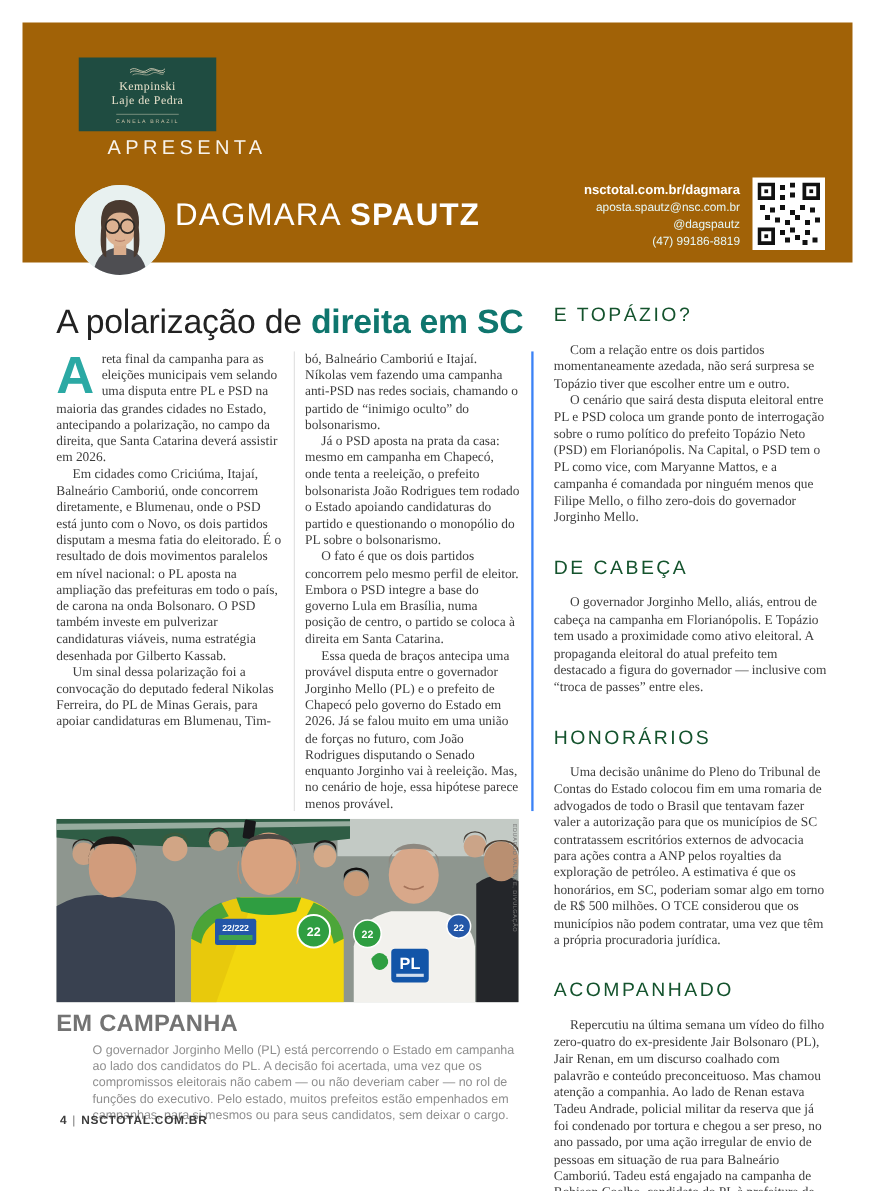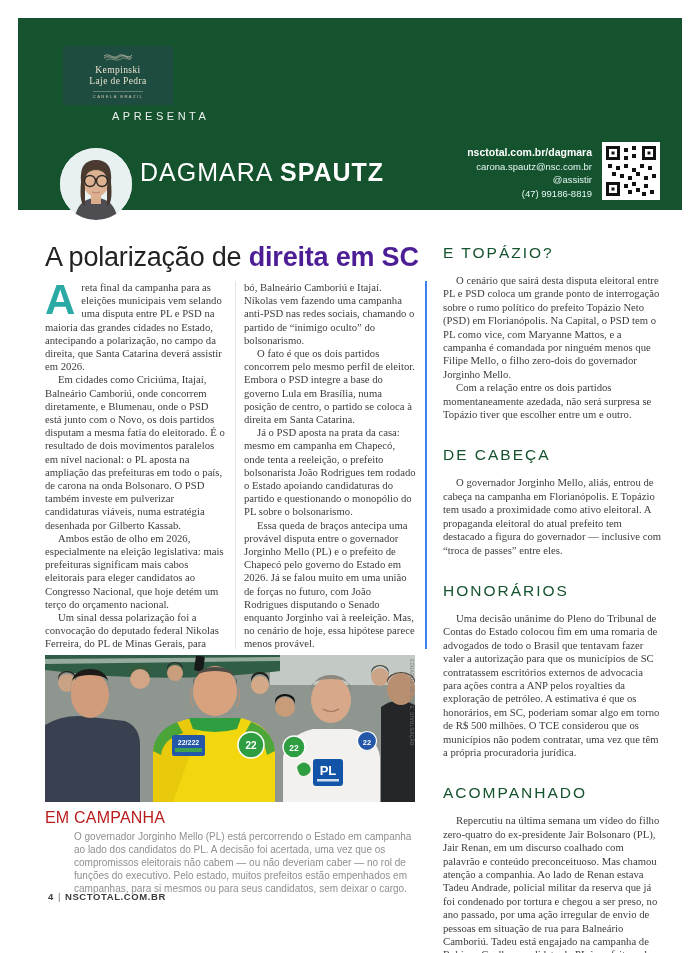--- a/index.html
+++ b/index.html
@@ -6,39 +6,39 @@
   html,body { background:#ffffff; }
   .page {
     position:relative; width:700px; height:953px; margin:0 auto;
     background:#ffffff; overflow:hidden;
     font-family:"Liberation Sans", sans-serif;
   }
 
   
   .masthead {
     position:absolute; left:18px; top:18px; right:18px; height:192px;
-    background:#14532d;
+    background:#a16207;
   }
   .logo-box {
     position:absolute; left:45px; top:28px; width:110px; height:59px;
     background:#1F4C41; display:flex; flex-direction:column;
     align-items:center; justify-content:center; gap:2px;
   }
   .logo-waves { margin-bottom:1px; }
   .logo-name {
     font-family:"Liberation Serif", serif; color:#E8E2CC;
     font-size:9.5px; line-height:11px; text-align:center; letter-spacing:.4px;
   }
   .logo-sub {
     color:#C9C2A8; font-size:4.2px; letter-spacing:1.4px; margin-top:2px;
     border-top:1px solid rgba(230,225,200,.35); padding-top:2px;
   }
   .presents {
-    position:absolute; left:94px; top:92px; color:rgba(255,255,255,.92);
-    font-size:11px; letter-spacing:3.5px; font-weight:400;
+    position:absolute; left:68px; top:92px; color:rgba(255,255,255,.92);
+    font-size:16px; letter-spacing:3.5px; font-weight:400;
   }
   .avatar {
     position:absolute; left:42px; top:130px; width:72px; height:72px;
     border-radius:50%; overflow:hidden; background:#DFF0EE;
   }
   .author-name {
     position:absolute; left:122px; top:140px; color:#ffffff;
     font-size:25px; letter-spacing:1px; font-weight:300;
   }
   .author-name b { font-weight:700; }
@@ -55,21 +55,21 @@
   
   .content { position:absolute; left:45px; right:38px; top:242px; }
   .main { display:flex; }
   .left-zone { width:382px; flex:0 0 382px; }
   .notes-zone { flex:1; padding-left:16px; }
 
   .headline {
     font-size:27px; line-height:31px; color:#222222; font-weight:300;
     letter-spacing:-.2px; white-space:nowrap;
   }
-  .headline b { font-weight:800; color:#4c1d95; }
+  .headline b { font-weight:800; color:#0f766e; }
 
   .columns { display:flex; margin-top:8px; height:368px; overflow:hidden; }
   .col {
     width:191px; font-family:"Liberation Serif", serif;
     font-size:10.7px; line-height:13.2px; color:#3D3D3D;
   }
   .col.c1 { padding-right:8px; border-right:1px solid #E3E3E3; }
   .col.c2 { padding-left:8px; padding-right:8px; border-right:2px solid #3b82f6; }
   .col p { margin:0; }
   .col p.ind { text-indent:13px; }
@@ -78,21 +78,21 @@
     color:#2BA9A4; font-size:42px; line-height:34px; margin:2px 6px 0 0;
   }
 
   .photo-wrap { position:relative; margin-top:6px; width:370px; height:147px; overflow:hidden; }
   .photo-credit {
     position:absolute; right:1px; top:4px; font-size:4.5px; color:#777;
     writing-mode:vertical-rl; letter-spacing:.4px;
   }
 
   .caption { margin-top:7px; width:372px; }
-  .caption-title { color:#b91c1c; font-weight:400; font-size:16px; letter-spacing:.2px; }
+  .caption-title { color:#737373; font-weight:700; font-size:19px; letter-spacing:.2px; }
   .caption-text {
     margin-top:3px; color:#8F8F8F; font-size:10px; line-height:13px;margin-left:29px;
   }
 
   
   .note-title {
     color:#14532d; font-size:15.5px; font-weight:400; letter-spacing:2px;
     margin:25px 0 12px 0;
   }
   .note-title.first { margin-top:2px; }
@@ -141,22 +141,22 @@
         <circle cx="42" cy="33" r="5.5" fill="none" stroke="#2E2A26" stroke-width="1.4"></circle>
         <line x1="35.5" y1="33" x2="36.5" y2="33" stroke="#2E2A26" stroke-width="1.2"></line>
         <path d="M32,44 Q36,46 40,44" fill="none" stroke="#B5806A" stroke-width="1"></path>
       </svg>
     </div>
 
     <div class="author-name"><span>DAGMARA</span> <b>SPAUTZ</b></div>
 
     <div class="contact">
       <div class="url">nsctotal.com.br/dagmara</div>
-      <div>carona.spautz@nsc.com.br</div>
-      <div>@assistir</div>
+      <div>aposta.spautz@nsc.com.br</div>
+      <div>@dagspautz</div>
       <div>(47) 99186-8819</div>
     </div>
 
     <div class="qr">
       <svg width="50" height="50" viewBox="0 0 50 50">
         <rect width="50" height="50" fill="#ffffff"></rect>
         <g fill="#111111">
           <rect x="0" y="0" width="14" height="14"></rect>
             <rect x="36" y="0" width="14" height="14"></rect>
             <rect x="0" y="36" width="14" height="14"></rect>
@@ -197,27 +197,26 @@
   <div class="content">
     <div class="main">
 
       <div class="left-zone">
         <h1 class="headline"><span>A polarização de </span><b>direita em SC</b></h1>
 
         <div class="columns">
           <div class="col c1">
             <p><span class="dropcap">A</span><span>reta final da campanha para as eleições municipais vem selando uma disputa entre PL e PSD na maioria das grandes cidades no Estado, antecipando a polarização, no campo da direita, que Santa Catarina deverá assistir em 2026.</span></p>
             <p class="ind">Em cidades como Criciúma, Itajaí, Balneário Camboriú, onde concorrem diretamente, e Blumenau, onde o PSD está junto com o Novo, os dois partidos disputam a mesma fatia do eleitorado. É o resultado de dois movimentos paralelos em nível nacional: o PL aposta na ampliação das prefeituras em todo o país, de carona na onda Bolsonaro. O PSD também investe em pulverizar candidaturas viáveis, numa estratégia desenhada por Gilberto Kassab.</p>
-            <p class="ind">Ambos estão de olho em 2026, especialmente na eleição legislativa: mais prefeituras significam mais cabos eleitorais para eleger candidatos ao Congresso Nacional, que hoje detém um terço do orçamento nacional.</p>
             <p class="ind">Um sinal dessa polarização foi a convocação do deputado federal Nikolas Ferreira, do PL de Minas Gerais, para apoiar candidaturas em Blumenau, Tim-</p>
           </div>
           <div class="col c2">
             <p>bó, Balneário Camboriú e Itajaí. Níkolas vem fazendo uma campanha anti-PSD nas redes sociais, chamando o partido de “inimigo oculto” do bolsonarismo.</p>
+            <p class="ind">Já o PSD aposta na prata da casa: mesmo em campanha em Chapecó, onde tenta a reeleição, o prefeito bolsonarista João Rodrigues tem rodado o Estado apoiando candidaturas do partido e questionando o monopólio do PL sobre o bolsonarismo.</p>
             <p class="ind">O fato é que os dois partidos concorrem pelo mesmo perfil de eleitor. Embora o PSD integre a base do governo Lula em Brasília, numa posição de centro, o partido se coloca à direita em Santa Catarina.</p>
-            <p class="ind">Já o PSD aposta na prata da casa: mesmo em campanha em Chapecó, onde tenta a reeleição, o prefeito bolsonarista João Rodrigues tem rodado o Estado apoiando candidaturas do partido e questionando o monopólio do PL sobre o bolsonarismo.</p>
             <p class="ind">Essa queda de braços antecipa uma provável disputa entre o governador Jorginho Mello (PL) e o prefeito de Chapecó pelo governo do Estado em 2026. Já se falou muito em uma união de forças no futuro, com João Rodrigues disputando o Senado enquanto Jorginho vai à reeleição. Mas, no cenário de hoje, essa hipótese parece menos provável.</p>
             <p class="ind">É por isso que o resultado das eleições municipais interessa tanto aos dois partidos: a corrida apontará quem chegará com vantagem, e com maior poder de barganha, à próxima eleição.</p>
           </div>
         </div>
 
         <div class="photo-wrap">
           <svg width="370" height="147" viewBox="0 0 370 147">
             <rect width="370" height="147" fill="#8E968F"></rect>
             <rect x="225" y="0" width="145" height="30" fill="#C3CAC5"></rect>
             <path d="M0,0 L235,0 L235,16 Q120,30 0,15 Z" fill="#2F5D45"></path>
@@ -278,22 +277,22 @@
         </div>
 
         <div class="caption">
           <div class="caption-title">EM CAMPANHA</div>
           <div class="caption-text">O governador Jorginho Mello (PL) está percorrendo o Estado em campanha ao lado dos candidatos do PL. A decisão foi acertada, uma vez que os compromissos eleitorais não cabem — ou não deveriam caber — no rol de funções do executivo. Pelo estado, muitos prefeitos estão empenhados em campanhas, para si mesmos ou para seus candidatos, sem deixar o cargo.</div>
         </div>
       </div>
 
       <div class="notes-zone">
         <h2 class="note-title first">E TOPÁZIO?</h2>
+        <p class="note-p">Com a relação entre os dois partidos momentaneamente azedada, não será surpresa se Topázio tiver que escolher entre um e outro.</p>
         <p class="note-p">O cenário que sairá desta disputa eleitoral entre PL e PSD coloca um grande ponto de interrogação sobre o rumo político do prefeito Topázio Neto (PSD) em Florianópolis. Na Capital, o PSD tem o PL como vice, com Maryanne Mattos, e a campanha é comandada por ninguém menos que Filipe Mello, o filho zero-dois do governador Jorginho Mello.</p>
-        <p class="note-p">Com a relação entre os dois partidos momentaneamente azedada, não será surpresa se Topázio tiver que escolher entre um e outro.</p>
 
         <h2 class="note-title">DE CABEÇA</h2>
         <p class="note-p">O governador Jorginho Mello, aliás, entrou de cabeça na campanha em Florianópolis. E Topázio tem usado a proximidade como ativo eleitoral. A propaganda eleitoral do atual prefeito tem destacado a figura do governador — inclusive com “troca de passes” entre eles.</p>
 
         <h2 class="note-title">HONORÁRIOS</h2>
         <p class="note-p">Uma decisão unânime do Pleno do Tribunal de Contas do Estado colocou fim em uma romaria de advogados de todo o Brasil que tentavam fazer valer a autorização para que os municípios de SC contratassem escritórios externos de advocacia para ações contra a ANP pelos royalties da exploração de petróleo. A estimativa é que os honorários, em SC, poderiam somar algo em torno de R$ 500 milhões. O TCE considerou que os municípios não podem contratar, uma vez que têm a própria procuradoria jurídica.</p>
 
         <h2 class="note-title">ACOMPANHADO</h2>
         <p class="note-p">Repercutiu na última semana um vídeo do filho zero-quatro do ex-presidente Jair Bolsonaro (PL), Jair Renan, em um discurso coalhado com palavrão e conteúdo preconceituoso. Mas chamou atenção a companhia. Ao lado de Renan estava Tadeu Andrade, policial militar da reserva que já foi condenado por tortura e chegou a ser preso, no ano passado, por uma ação irregular de envio de pessoas em situação de rua para Balneário Camboriú. Tadeu está engajado na campanha de Robison Coelho, candidato do PL à prefeitura de Itajaí.</p>
 

